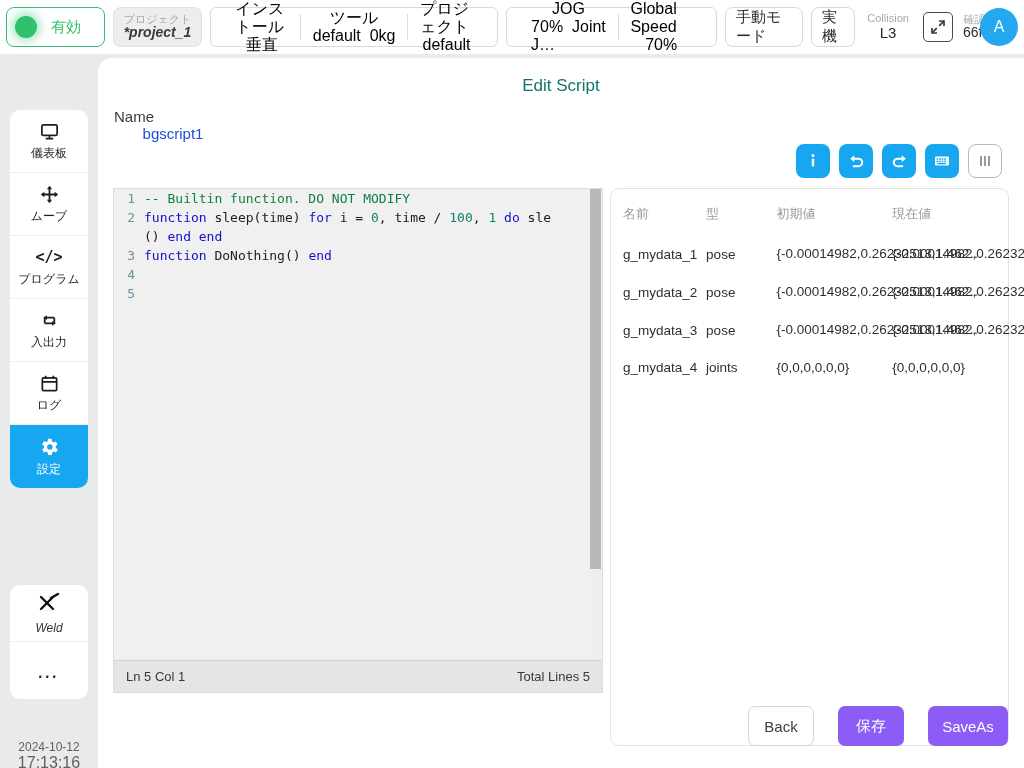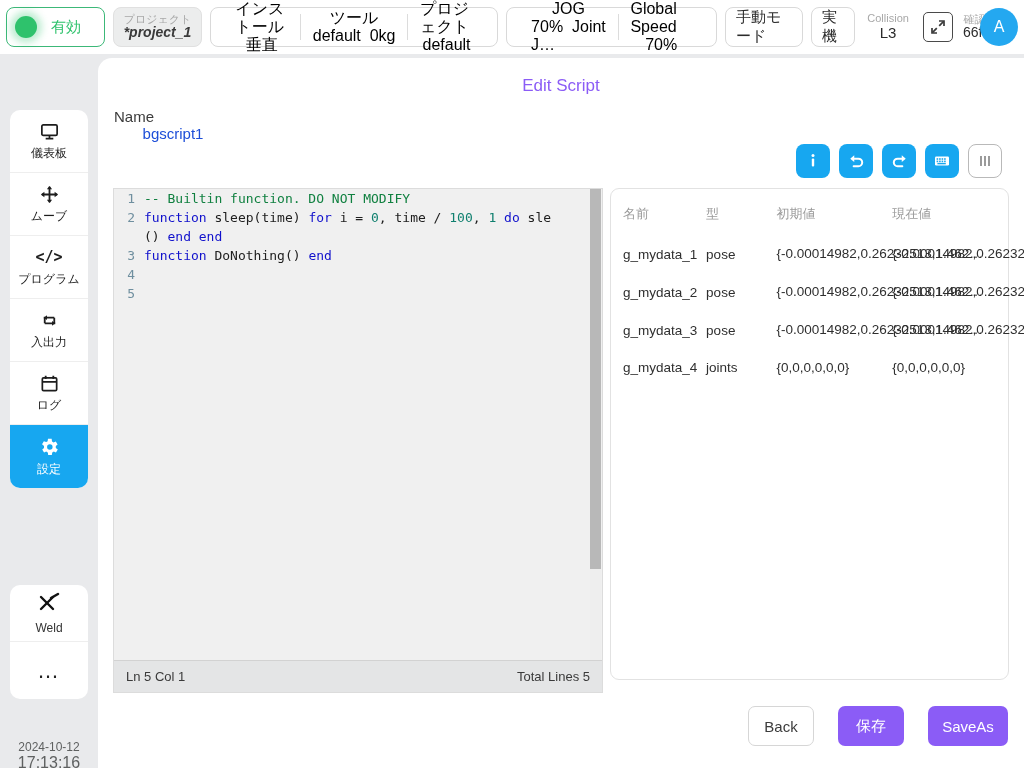--- a/index.html
+++ b/index.html
@@ -35,21 +35,21 @@
     box-shadow: 0 0 7px 5px rgba(46,194,108,0.30);
     flex: none;
   }
   .status-text { color: #2ec26c; font-size: 15px; }
 
   .stack { display: flex; flex-direction: column; align-items: center; justify-content: center; line-height: 1.12; }
   .stack .cap { font-size: 11px; color: #a8a8a8; white-space: nowrap; }
   .stack .val { font-size: 15px; color: #2b2b2b; white-space: nowrap; }
   .stack .val.italic { font-style: italic; font-weight: bold; color: #3a3a3a; font-size: 14px; }
 
-  .multi { gap: 0; padding: 12px; }
+  .multi { gap: 0; padding: 12px; border-radius: 6px; }
   .multi .seg { padding: 0 12px; display: flex; flex-direction: column; align-items: center; justify-content: center; line-height: 1.12; }
   .multi .divider { width: 1px; height: 26px; background: #dcdcdc; }
 
   .mode-btn { font-size: 15px; color: #2b2b2b; }
   .expand-icon {
     width: 30px; height: 30px; border: 1.6px solid #4a4a4a; border-radius: 5px;
     display: flex; align-items: center; justify-content: center;
     position: relative; flex: none;
   }
   .avatar {
@@ -73,41 +73,41 @@
   }
   .nav-item:last-child { border-bottom: none; }
   .nav-item .lbl { font-size: 12px; }
   .nav-item.active { background: #17a7f0; color: #fff; }
   .nav-icon { height: 22px; display:flex; align-items:center; justify-content:center; }
 
   .tool-card {
     position: absolute; left: 10px; top: 531px; width: 78px;
     background: #fff; border-radius: 10px; overflow: hidden;
   }
-  .tool-item { height: 57px; display: flex; flex-direction: column; align-items: center; justify-content: center; gap: 7px; border-bottom: 1px solid #eeeeee; }
+  .tool-item { height: 57px; display: flex; flex-direction: column; align-items: center; justify-content: center; gap: 7px; border-bottom: 1px solid #eeeeee; font-style: italic; }
   .tool-item:last-child { border-bottom: none; }
   .tool-item .lbl { font-size: 12px; color: #333; }
 
   .clock { position: absolute; left: 0; top: 686px; width: 98px; text-align: center; color: #5e6060; }
   .clock .d { font-size: 12px; }
   .clock .t { font-size: 16px; }
 
   .play-btn {
     position: absolute; left: 115px; top: 706px;
     width: 36px; height: 36px; border-radius: 50%;
     background: #17a7f0; display: flex; align-items: center; justify-content: center;
   }
 
   
   .main {
     position: absolute; left: 98px; top: 58px;
     width: 926px; height: 710px;
     background: #ffffff; border-top-left-radius: 14px;
   }
-  .page-title { position: absolute; left: 0; top: 18px; width: 926px; text-align: center; font-size: 17px; color: #8b5cf6; }
+  .page-title { position: absolute; left: 0; top: 18px; width: 926px; text-align: center; font-size: 17px; color: #0f766e; }
 
   .name-row { position: absolute; left: 16px; top: 50px; display: flex; align-items: center; flex-direction: column; }
   .name-label { width: 118px; font-size: 15px; color: #3b3b3b; }
   .name-value { font-size: 15px; color: #1d4ed8; }
 
   .ed-toolbar { position: absolute; right: 22px; top: 86px; display: flex; gap: 9px; }
   .tbtn {
     width: 34px; height: 34px; border-radius: 8px;
     background: #17a7f0; color: #fff;
     display: flex; align-items: center; justify-content: center;
@@ -132,21 +132,21 @@
     background: #e4e5e6; border-top: 1px solid #d2d2d2;
     display: flex; align-items: center; justify-content: space-between;
     padding: 0 12px; font-size: 13px; color: #3a3a3a;
   }
   .vscroll { position: absolute; right: 1px; top: 0; width: 11px; bottom: 32px; background: #eeeeee; }
   .vthumb { position: absolute; left: 0; top: 0; width: 11px; height: 380px; background: #b8b8b8; }
 
   
   .vars {
     position: absolute; left: 512px; top: 130px;
-    width: 399px; height: 492px;
+    width: 399px; height: 558px;
     border: 1px solid #e2e2e2; border-radius: 9px; background: #fff;
   }
   .vtable { width: 100%; border-collapse: collapse; table-layout: fixed; }
   .vtable th {
     font-weight: normal; font-size: 13px; color: #9a9a9a;
     text-align: left; padding: 16px 4px 12px 0;
   }
   .vtable td { font-size: 13.5px; color: #2f2f2f; padding: 11px 4px 11px 0; vertical-align: middle; }
   .vtable .c1 { width: 92px; padding-left: 12px; }
   .vtable .c2 { width: 68px; }

